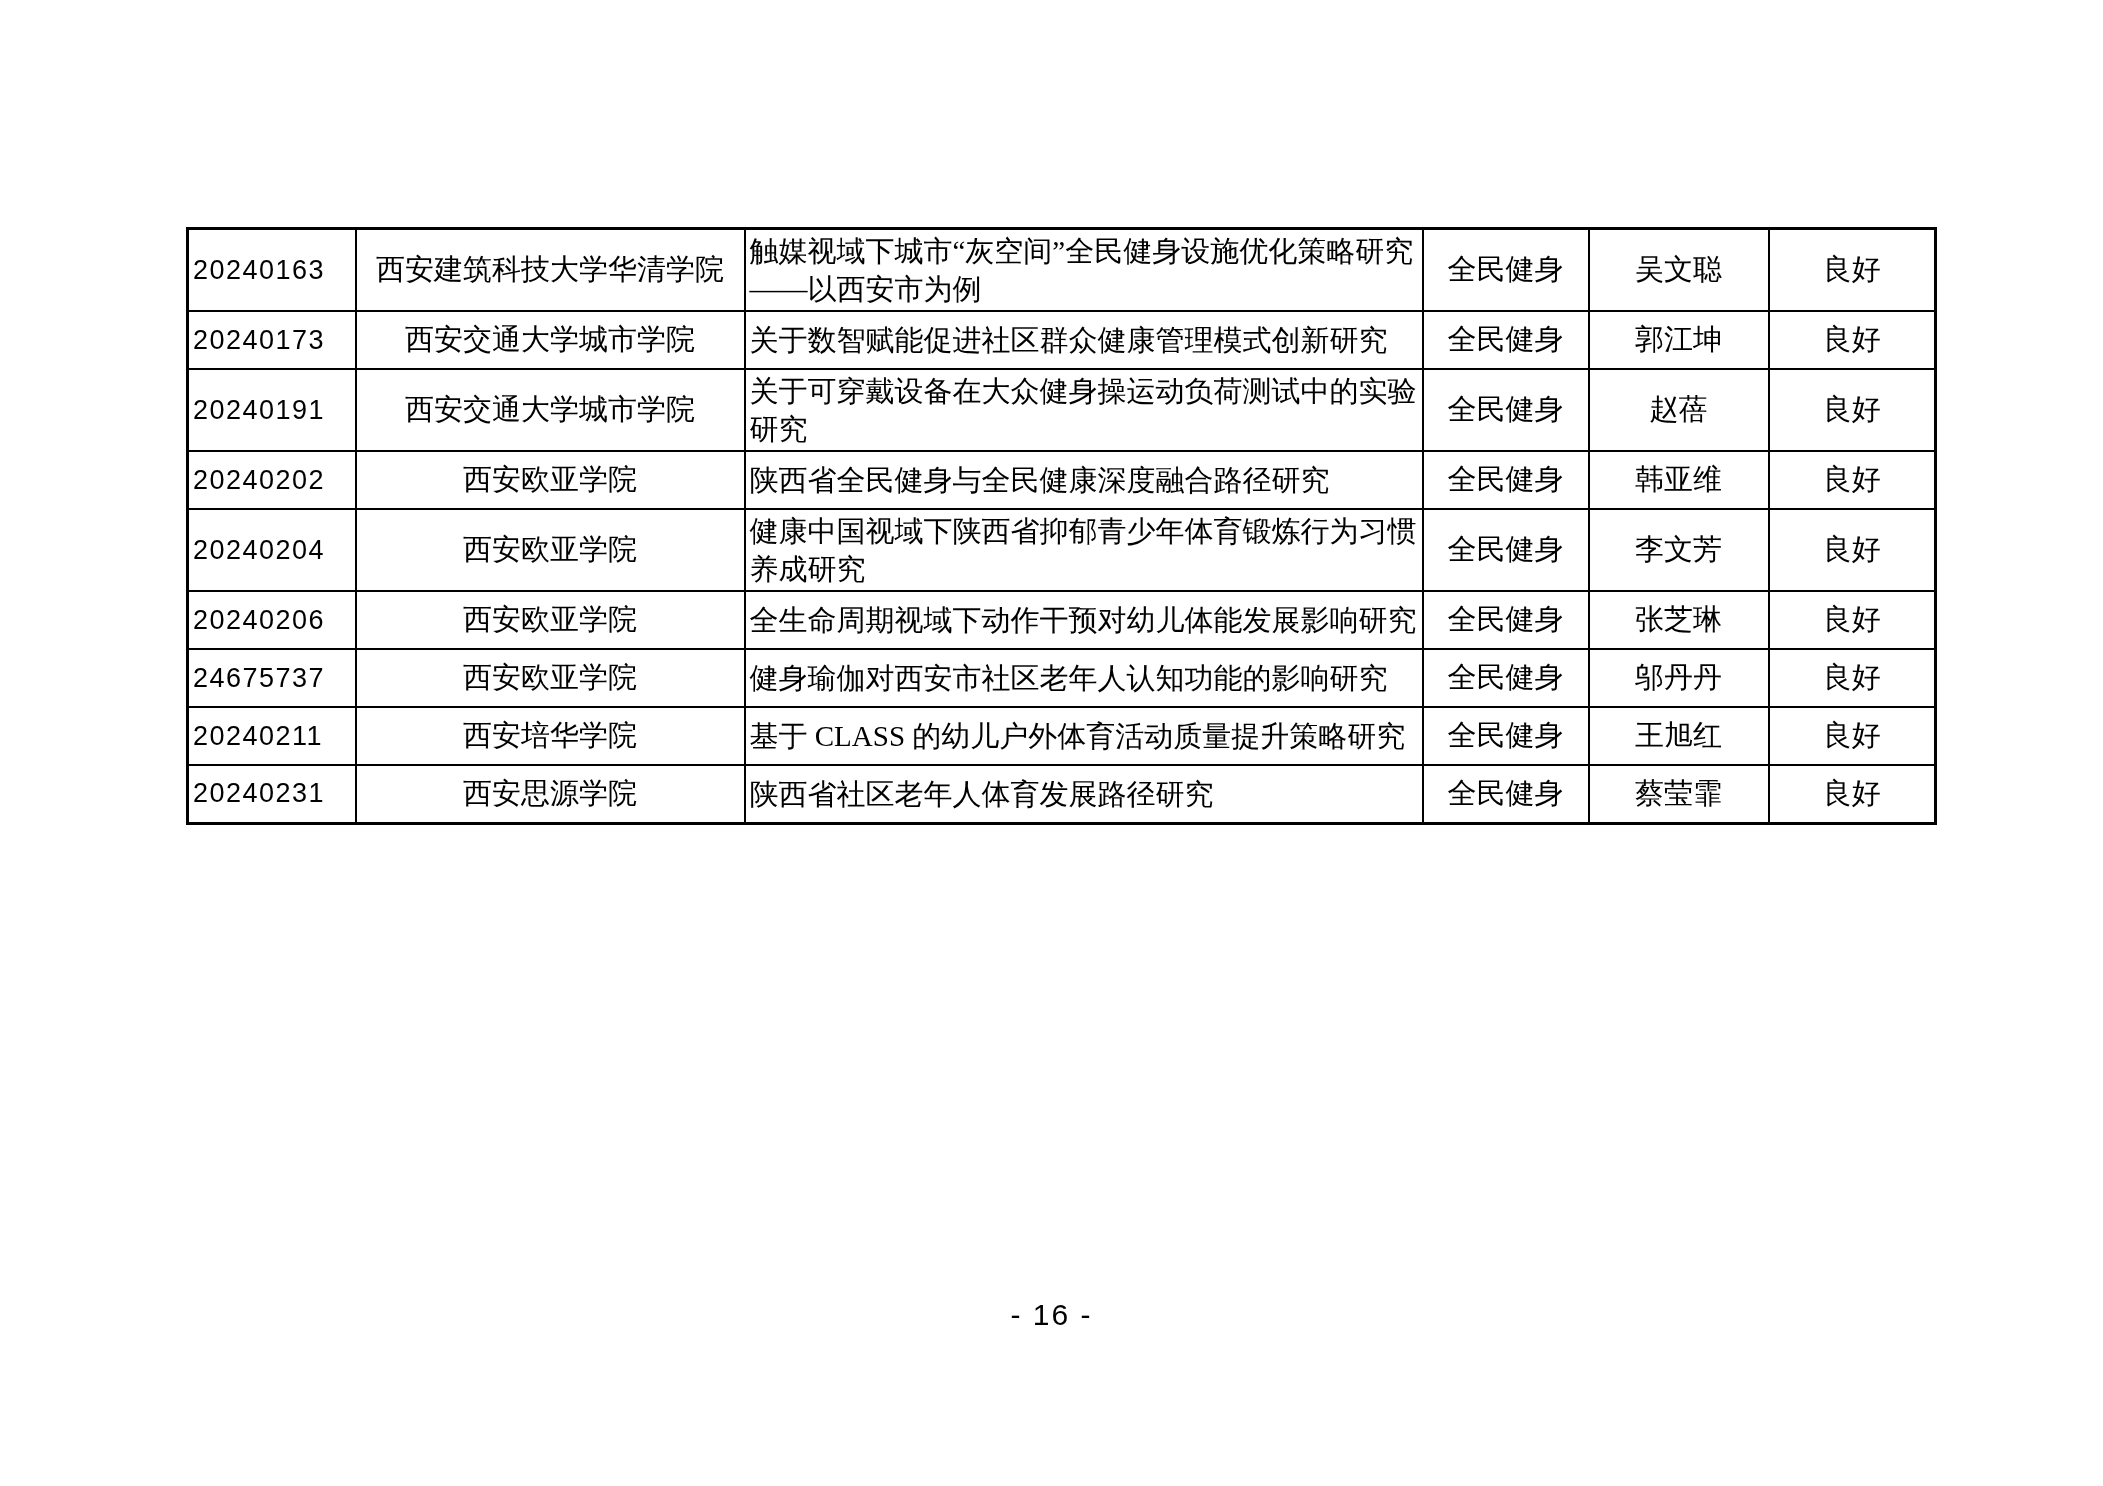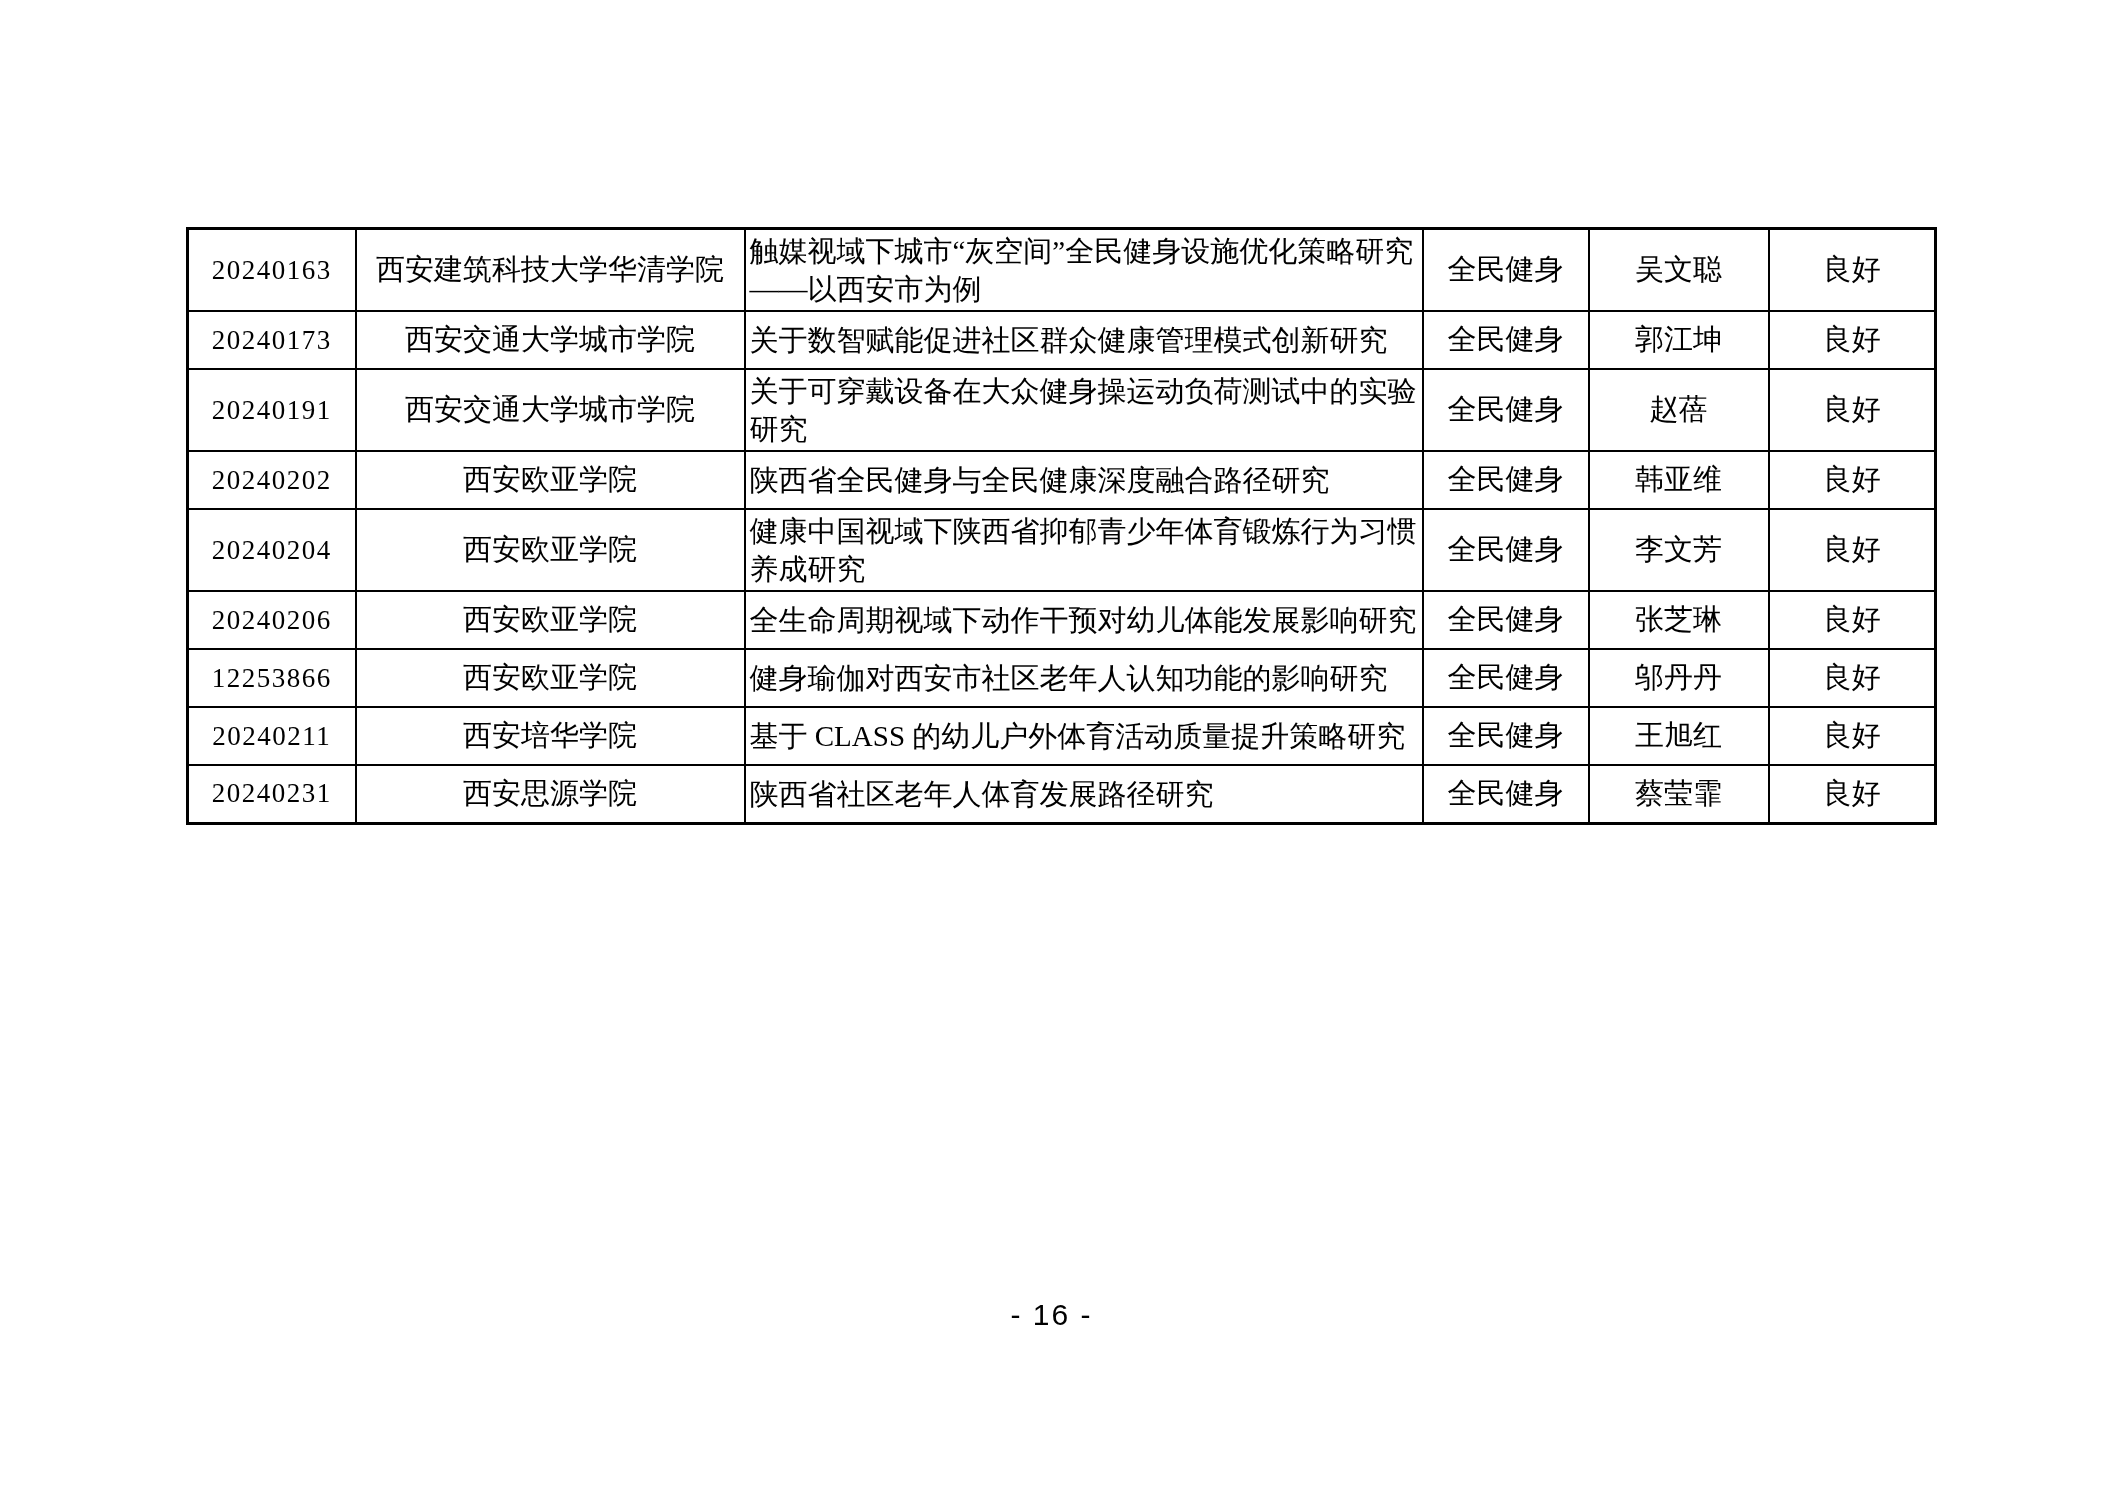--- a/index.html
+++ b/index.html
@@ -34,24 +34,24 @@
   table.results td {
     border: 2px solid #000000;
     vertical-align: middle;
     overflow: hidden;
     padding: 2px 4px;
   }
   table.results tr {
     height: 58px;
   }
   td.col-id {
-    text-align: center;
+    text-align: left;
     font-size: 27px;
     letter-spacing: 1.5px;
-    font-family: Liberation Serif, serif;
+    font-family: Liberation Sans, sans-serif;
   }
   td.col-institution,
   td.col-category,
   td.col-person,
   td.col-grade {
     text-align: center;
     font-size: 29px;
   }
   td.col-title {
     text-align: left;
@@ -128,21 +128,21 @@
         </tr>
         <tr>
           <td class="col-id">20240206</td>
           <td class="col-institution">西安欧亚学院</td>
           <td class="col-title">全生命周期视域下动作干预对幼儿体能发展影响研究</td>
           <td class="col-category">全民健身</td>
           <td class="col-person">张芝琳</td>
           <td class="col-grade">良好</td>
         </tr>
         <tr>
-          <td class="col-id">12253866</td>
+          <td class="col-id">24675737</td>
           <td class="col-institution">西安欧亚学院</td>
           <td class="col-title">健身瑜伽对西安市社区老年人认知功能的影响研究</td>
           <td class="col-category">全民健身</td>
           <td class="col-person">邬丹丹</td>
           <td class="col-grade">良好</td>
         </tr>
         <tr>
           <td class="col-id">20240211</td>
           <td class="col-institution">西安培华学院</td>
           <td class="col-title">基于 CLASS 的幼儿户外体育活动质量提升策略研究</td>

